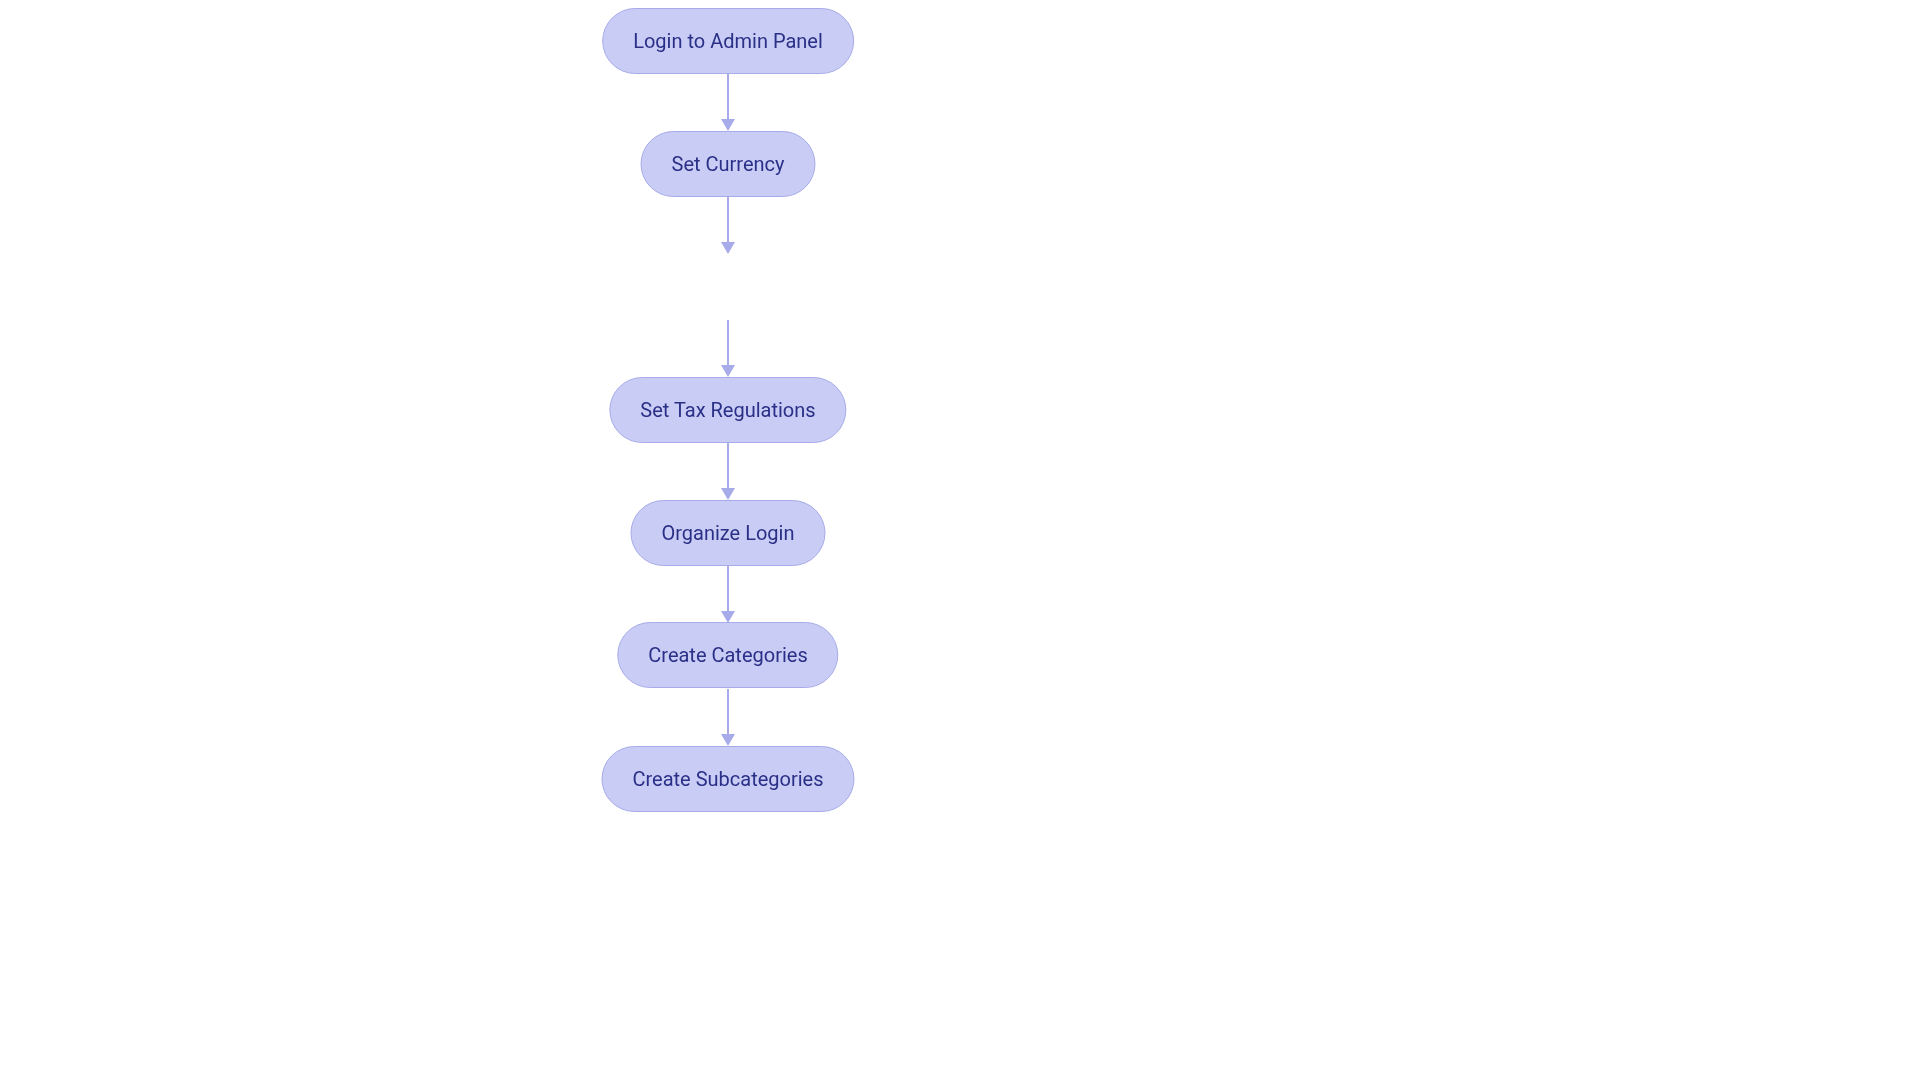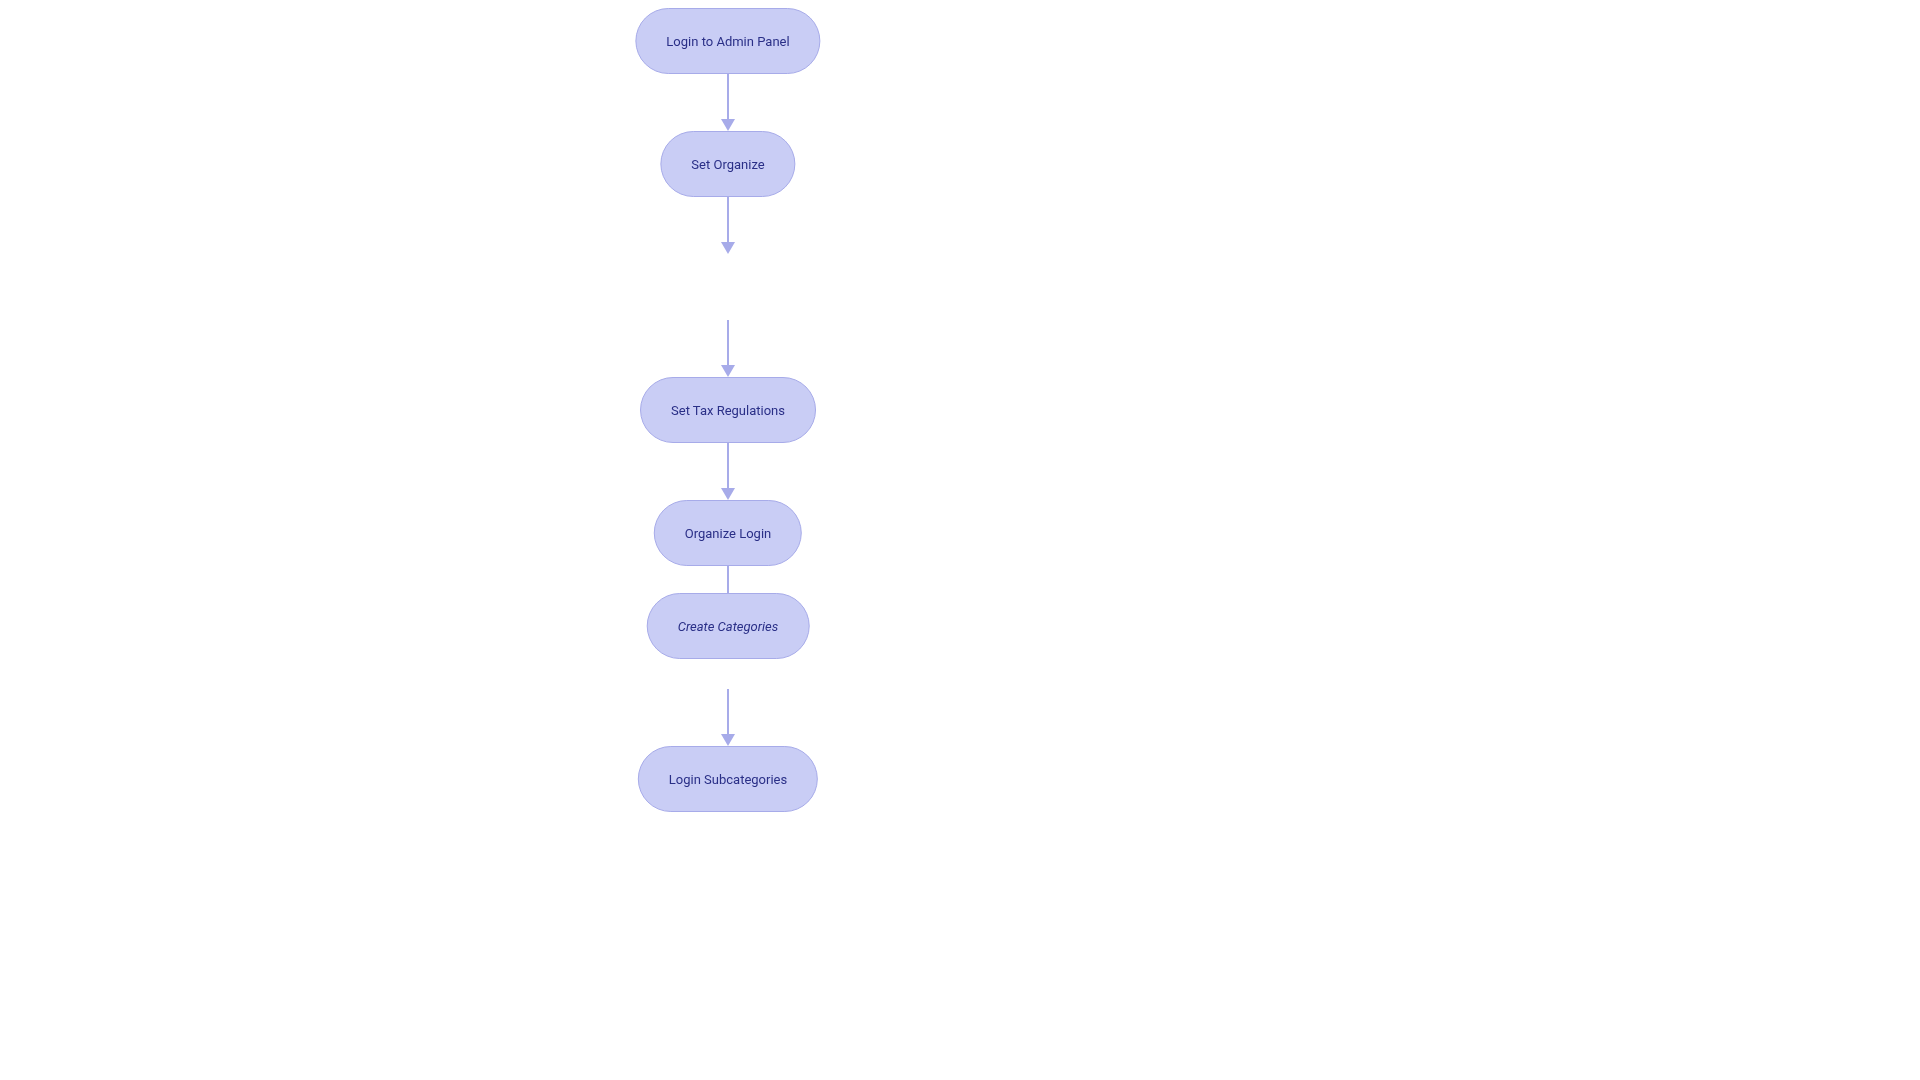--- a/index.html
+++ b/index.html
@@ -15,21 +15,21 @@
     position: relative;
     width: 1920px;
     height: 1080px;
   }
   .node {
     position: absolute;
     background: #c9cdf5;
     border: 1.5px solid #a7abe9;
     border-radius: 999px;
     color: #2a2f87;
-    font-size: 13px;
+    font-size: 20px;
     display: flex;
     align-items: center;
     justify-content: center;
     padding: 0 30px;
     height: 66px;
     box-sizing: border-box;
     white-space: nowrap;
     transform: translateX(-50%);
   }
   .connector {
@@ -53,43 +53,43 @@
 
 <div class="canvas">
 
   <div class="node" style="left:728px; top:8px;">
     <span>Login to Admin Panel</span>
   </div>
   <div class="connector" style="left:728px; top:74px; height:45px;"></div>
   <div class="arrowhead" style="left:728px; top:119px;"></div>
 
   <div class="node" style="left:728px; top:131px;">
-    <span>Set Organize</span>
+    <span>Set Currency</span>
   </div>
   <div class="connector" style="left:728px; top:197px; height:45px;"></div>
   <div class="arrowhead" style="left:728px; top:242px;"></div>
 
   <div class="connector" style="left:728px; top:320px; height:45px;"></div>
   <div class="arrowhead" style="left:728px; top:365px;"></div>
 
   <div class="node" style="left:728px; top:377px;">
     <span>Set Tax Regulations</span>
   </div>
   <div class="connector" style="left:728px; top:443px; height:45px;"></div>
   <div class="arrowhead" style="left:728px; top:488px;"></div>
 
   <div class="node" style="left:728px; top:500px;">
     <span>Organize Login</span>
   </div>
   <div class="connector" style="left:728px; top:566px; height:45px;"></div>
   <div class="arrowhead" style="left:728px; top:611px;"></div>
 
-  <div class="node" style="left:728px; top:593px;font-style:italic;">
+  <div class="node" style="left:728px; top:622px;">
     <span>Create Categories</span>
   </div>
   <div class="connector" style="left:728px; top:689px; height:45px;"></div>
   <div class="arrowhead" style="left:728px; top:734px;"></div>
 
   <div class="node" style="left:728px; top:746px;">
-    <span>Login Subcategories</span>
+    <span>Create Subcategories</span>
   </div>
 
 </div>
 
 </body></html>

